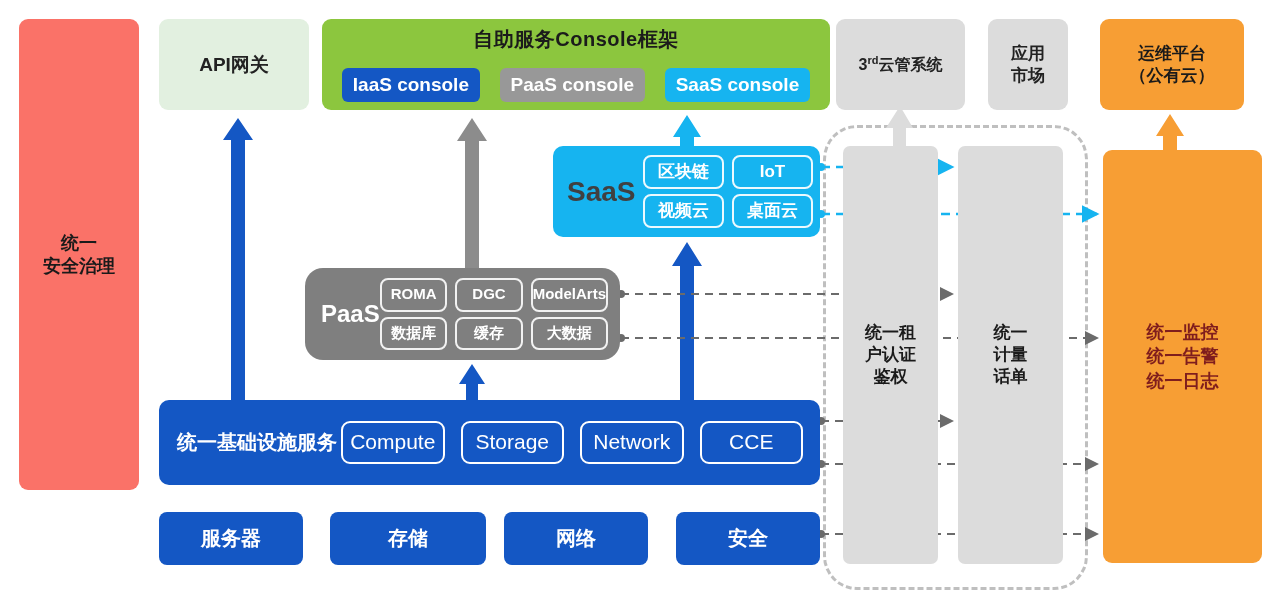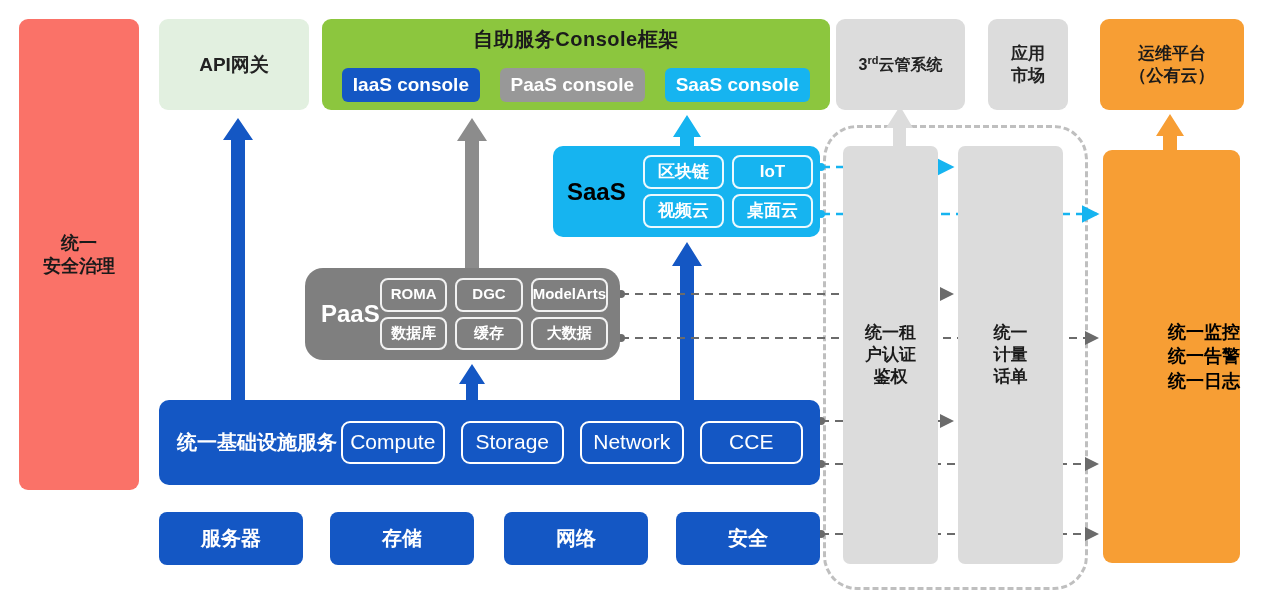--- a/index.html
+++ b/index.html
@@ -30,21 +30,21 @@
   
   #third-cloud{left:836px;top:19px;width:129px;height:91px;background:#DCDCDC;border-radius:9px;color:#222;font-size:16px;font-weight:600;}
   #third-cloud sup{font-size:11px;vertical-align:super;}
   #app-market{left:988px;top:19px;width:80px;height:91px;background:#DCDCDC;border-radius:9px;color:#222;font-size:17px;font-weight:600;}
 
   
   #ops-top{left:1100px;top:19px;width:144px;height:91px;background:#F79E34;border-radius:9px;color:#1a1a1a;font-size:17px;font-weight:600;}
 
   
   #saas-block{left:553px;top:146px;width:267px;height:91px;background:#16B4F0;border-radius:10px;}
-  #saas-label{position:absolute;left:14px;top:0;height:91px;display:flex;align-items:center;color:#000000;font-size:24px;font-weight:600;}
+  #saas-label{position:absolute;left:14px;top:0;height:91px;display:flex;align-items:center;color:#404040;font-size:28px;font-weight:600;}
   #saas-grid{position:absolute;left:90px;top:9px;width:170px;height:73px;display:grid;grid-template-columns:1fr 1fr;grid-template-rows:1fr 1fr;gap:5px 8px;}
   .sub-pill{display:flex;align-items:center;justify-content:center;border:2px solid rgba(255,255,255,.92);border-radius:8px;color:#fff;font-size:17px;font-weight:600;white-space:nowrap;}
 
   
   #paas-block{left:305px;top:268px;width:315px;height:92px;background:#7F7F7F;border-radius:18px;}
   #paas-label{position:absolute;left:16px;top:0;height:92px;display:flex;align-items:center;color:#fff;font-size:24px;font-weight:600;}
   #paas-grid{position:absolute;left:75px;top:10px;width:228px;height:72px;display:grid;grid-template-columns:1fr 1fr 1fr;grid-template-rows:1fr 1fr;gap:5px 8px;}
   .paas-pill{display:flex;align-items:center;justify-content:center;border:2px solid rgba(255,255,255,.9);border-radius:8px;color:#fff;font-size:15px;font-weight:600;white-space:nowrap;}
 
   
@@ -55,21 +55,21 @@
 
   
   .hw{height:53px;background:#1457C4;border-radius:8px;color:#fff;font-size:20px;font-weight:600;top:512px;}
 
   
   .gray-col{background:#DCDCDC;border-radius:7px;top:146px;height:418px;color:#1a1a1a;font-size:17px;font-weight:600;line-height:1.3;}
   #col-auth{left:843px;width:95px;}
   #col-meter{left:958px;width:105px;}
 
   
-  #ops-panel{left:1103px;top:150px;width:137px;height:413px;background:#F79E34;border-radius:9px;color:#000000;font-size:18px;font-weight:600;line-height:1.35;justify-content:flex-end;}
+  #ops-panel{left:1103px;top:150px;width:159px;height:413px;background:#F79E34;border-radius:9px;color:#7f1d1d;font-size:18px;font-weight:600;line-height:1.35;}
 
   
   #dashed-container{position:absolute;left:823px;top:125px;width:265px;height:465px;border:3px dashed #BFBFBF;border-radius:34px;box-sizing:border-box;}
 
   svg#wires{position:absolute;left:0;top:0;width:1265px;height:605px;pointer-events:none;}
 </style>
 </head>
 <body>
 
 <div id="stage">
@@ -216,21 +216,21 @@
       <span class="infra-pill">Compute</span>
       <span class="infra-pill">Storage</span>
       <span class="infra-pill">Network</span>
       <span class="infra-pill">CCE</span>
     </div>
   </div>
 
   <div class="box hw rnd" style="left:159px;width:144px;">
     <span>服务器</span>
   </div>
-  <div class="box hw rnd" style="left:330px;width:144px;">
+  <div class="box hw rnd" style="left:330px;width:156px;">
     <span>存储</span>
   </div>
   <div class="box hw rnd" style="left:504px;width:144px;">
     <span>网络</span>
   </div>
   <div class="box hw rnd" style="left:676px;width:144px;">
     <span>安全</span>
   </div>
 
   <div class="box gray-col" id="col-auth">

